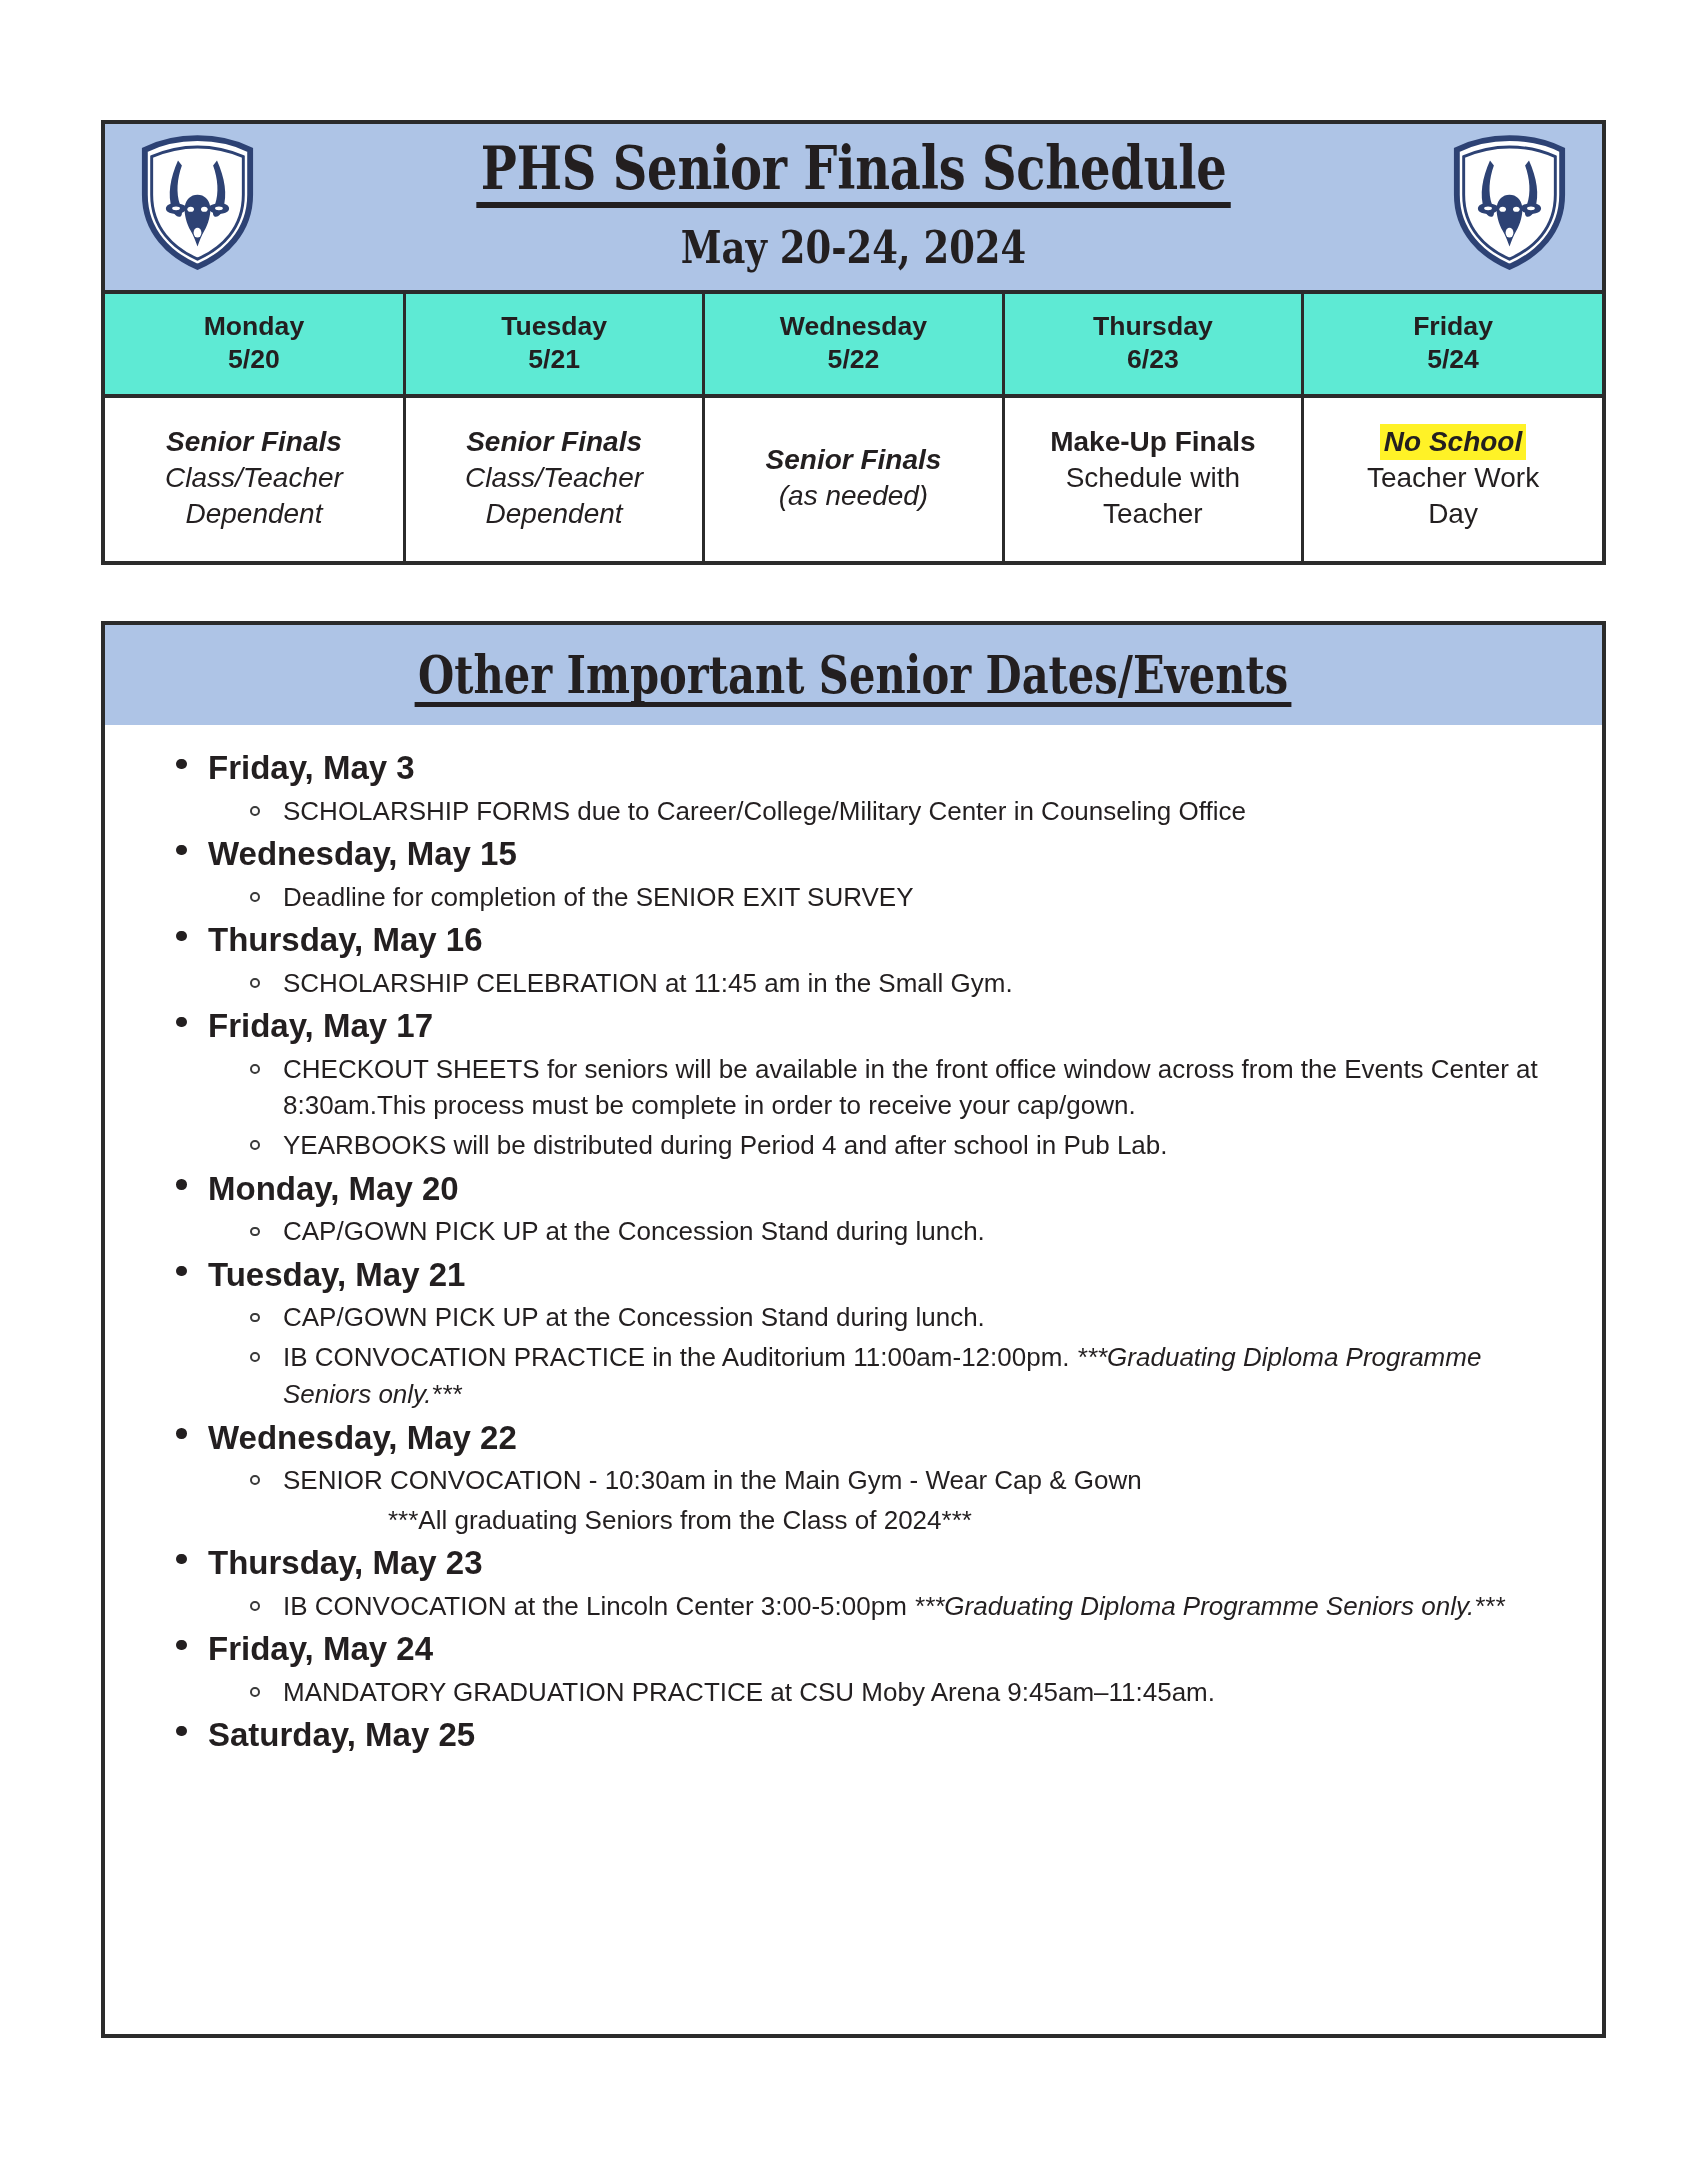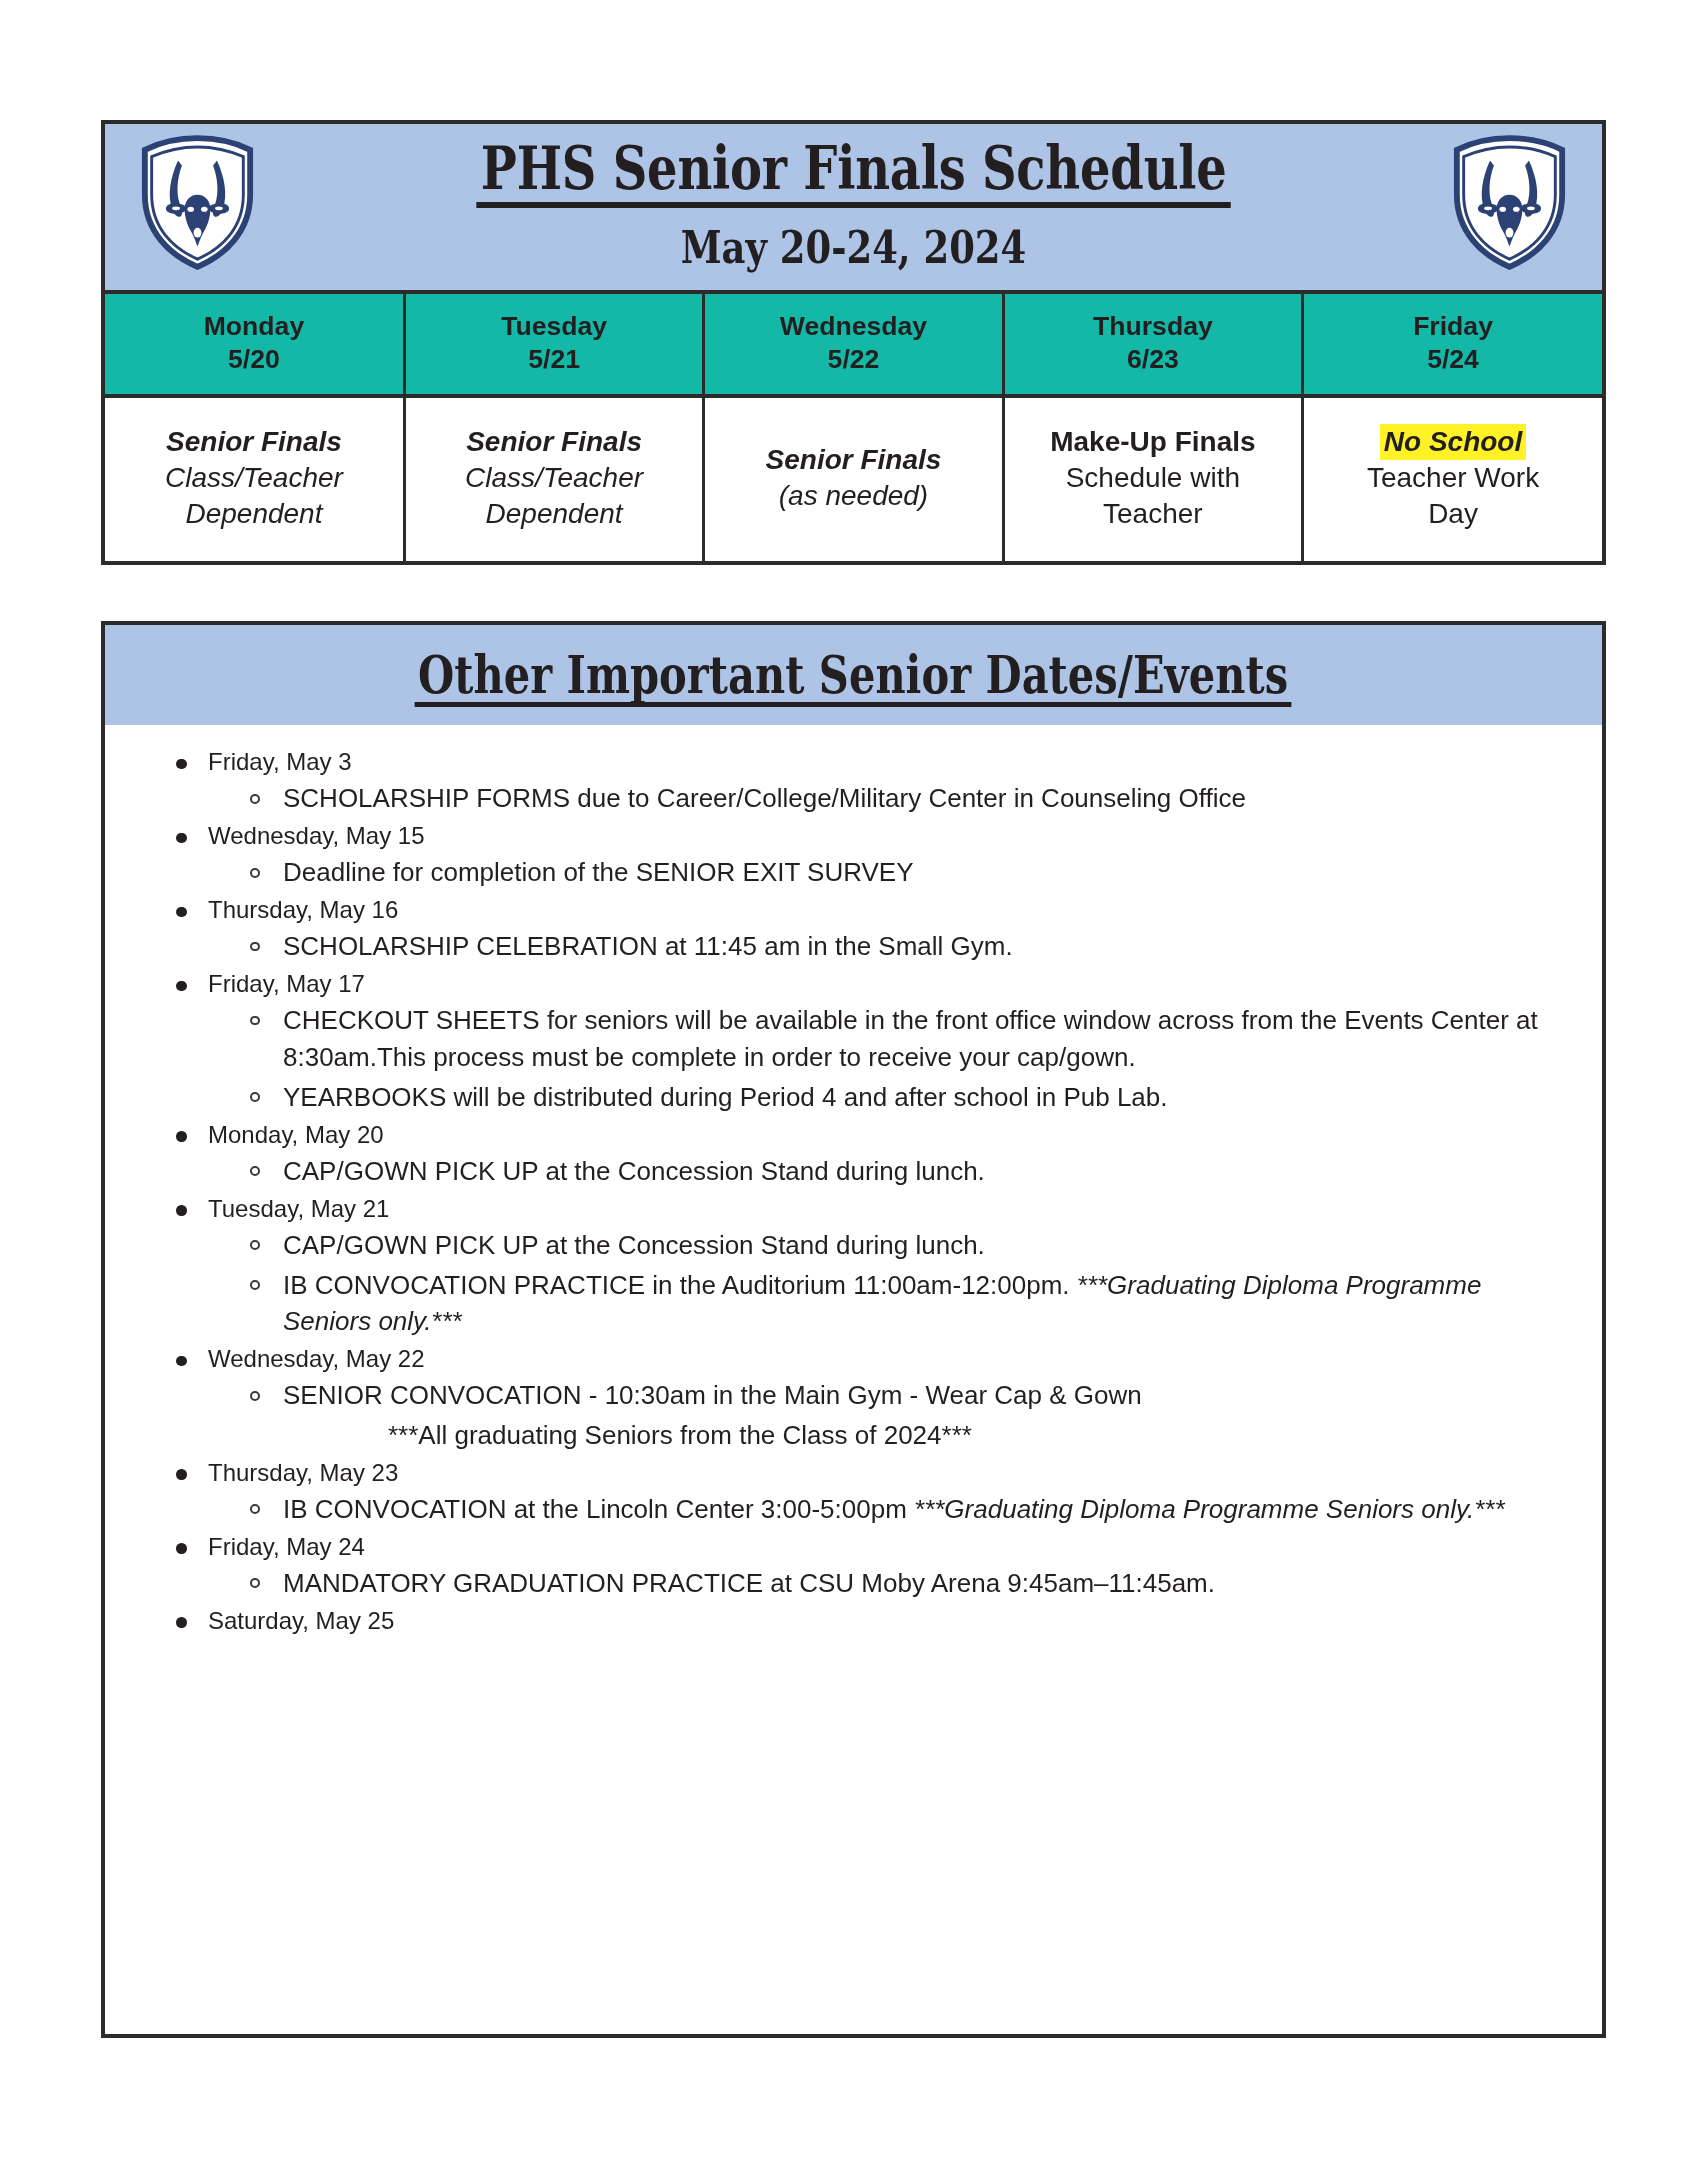--- a/index.html
+++ b/index.html
@@ -87,21 +87,21 @@
   table.week td {
     border-left: 3.5px solid #2b2b2b;
     vertical-align: middle;
     text-align: center;
     padding: 0;
   }
   table.week th:first-child,
   table.week td:first-child { border-left: none; }
 
   table.week thead th {
-    background: #14b8a6;
+    background: #5eead4;
     border-bottom: 4.2px solid #2b2b2b;
     height: 84px;
     font-size: 26.6px;
     font-weight: bold;
     line-height: 1.22;
     padding: 7px 4.2px 9.8px 4.2px;
   }
   table.week tbody td {
     background: #ffffff;
     height: 137px;
@@ -160,22 +160,22 @@
 
   ul.lv1 {
     list-style: none;
     margin: 0;
     padding: 0;
   }
   ul.lv1 > li { margin: 0 0 1.4px 0; }
 
   .day {
     position: relative;
-    font-weight: normal;
-    font-size: 24px;
+    font-weight: bold;
+    font-size: 33px;
     line-height: 1.34;
     padding-left: 75px;
     margin: 2.8px 0 2.1px 0;
   }
   .day::before {
     content: "";
     position: absolute;
     left: 43px;
     top: 12.6px;
     width: 10.5px;

